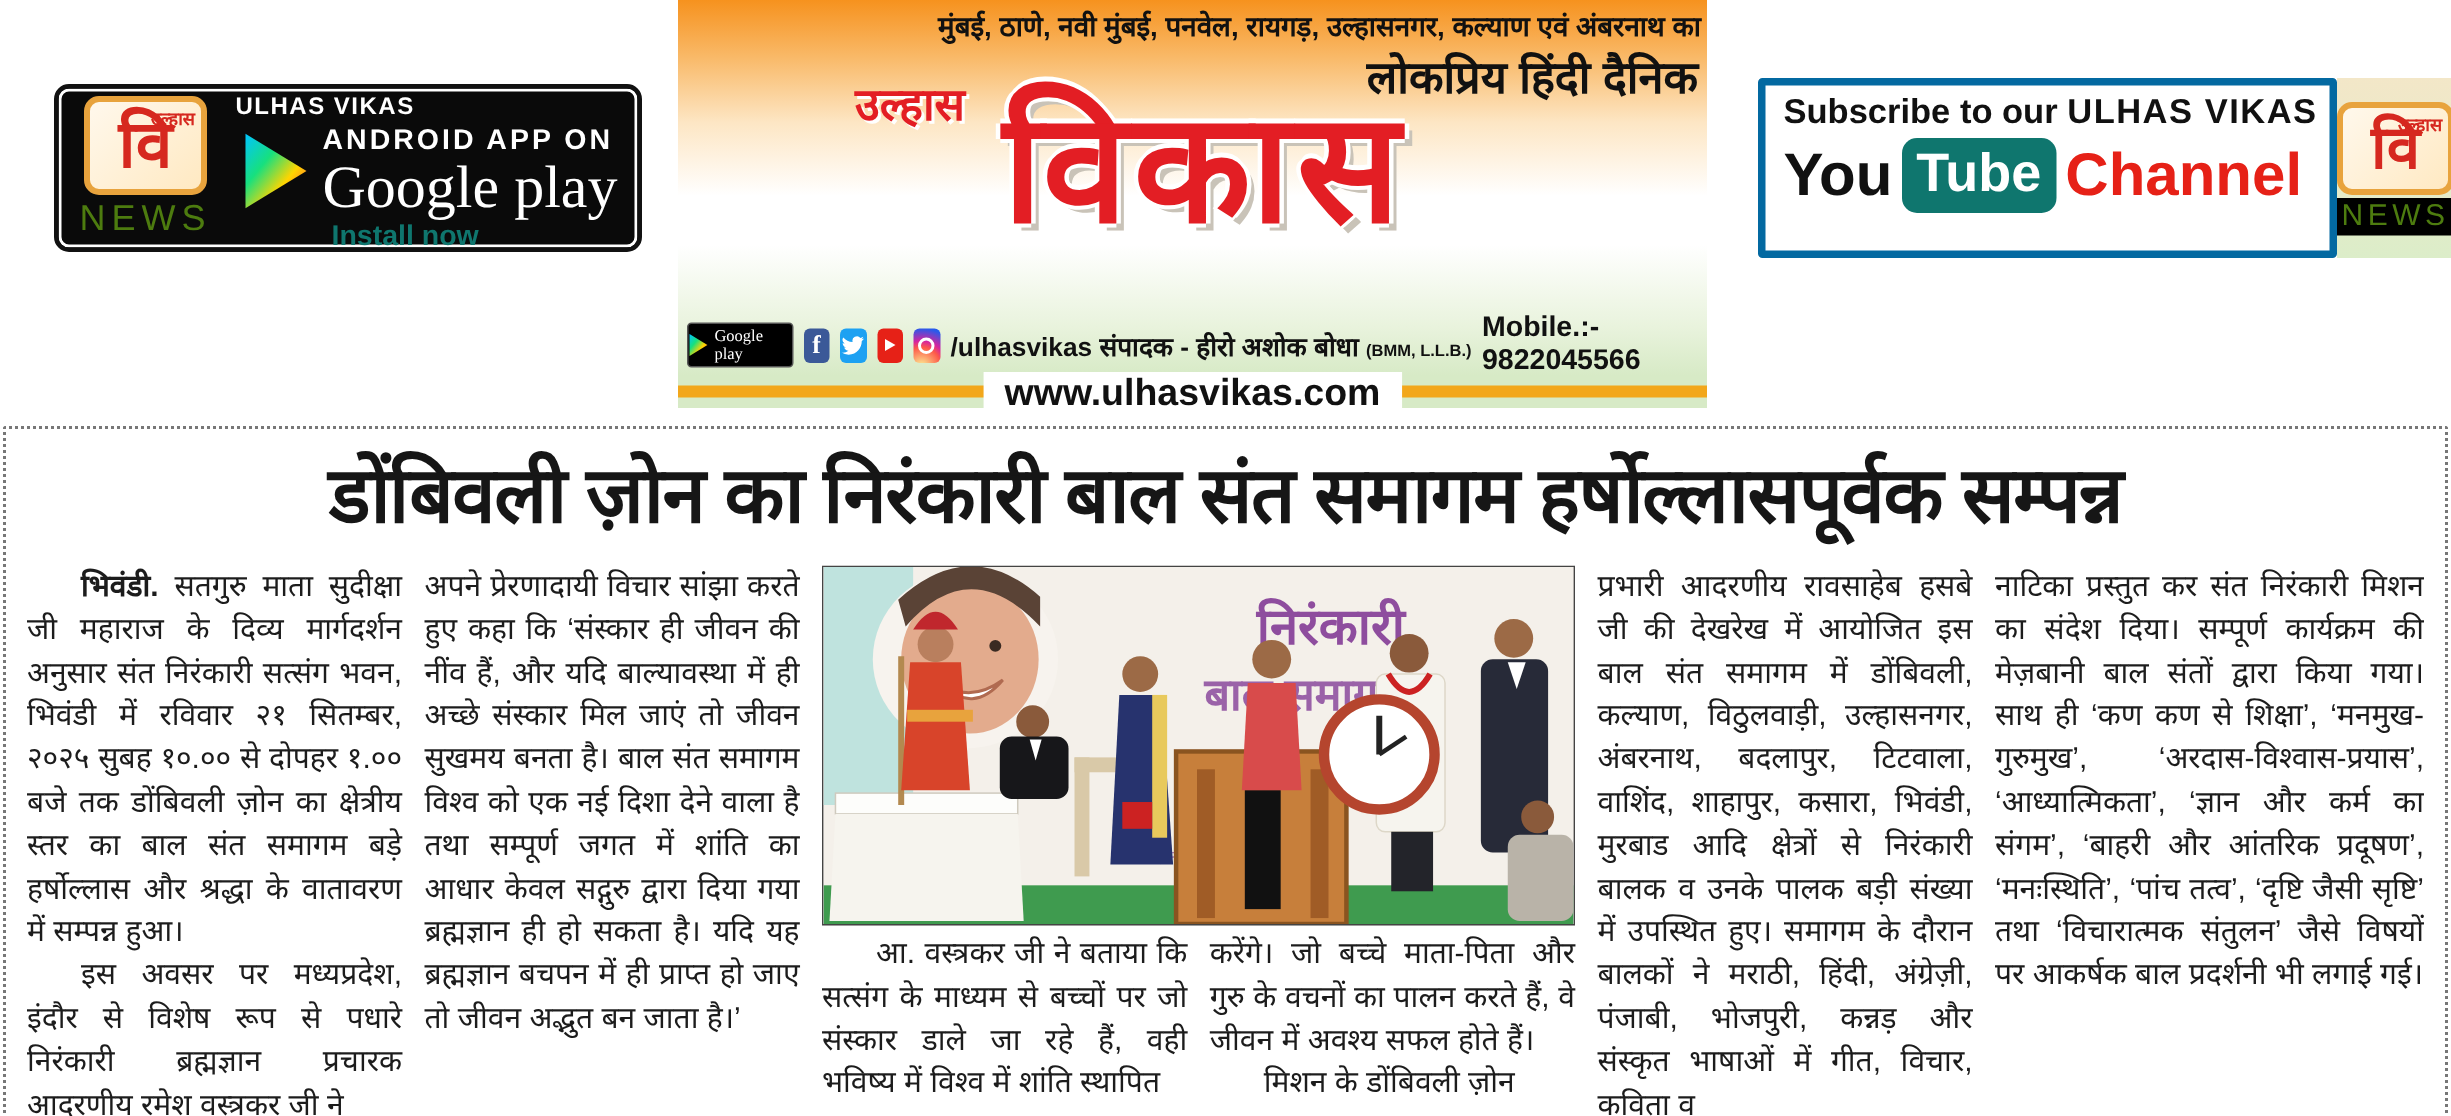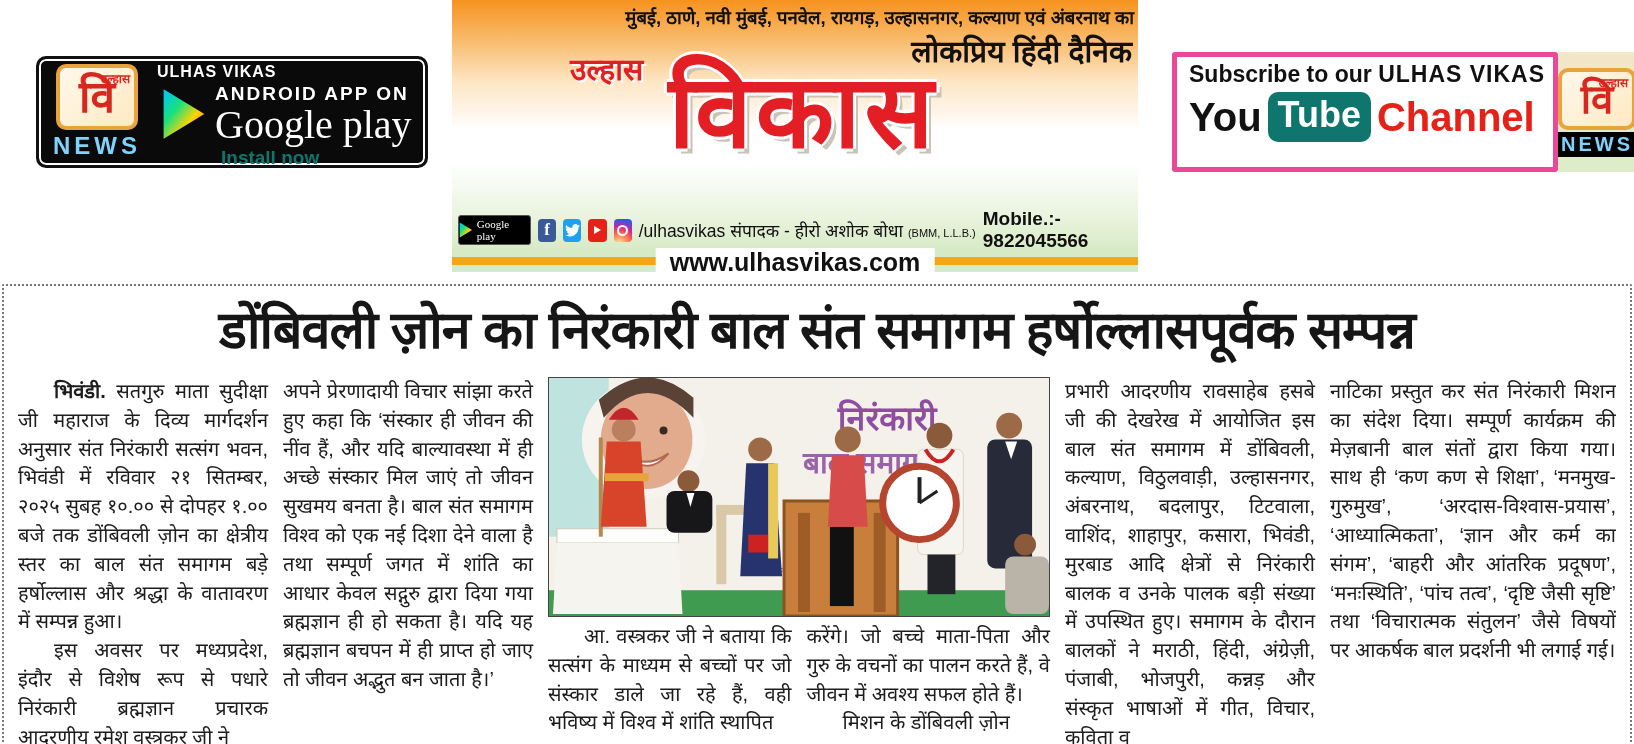--- a/index.html
+++ b/index.html
@@ -12,21 +12,21 @@
   
   .app-banner { position:absolute; left:36px; top:56px; width:392px; height:112px;
                 background:#0a0a0a; border-radius:10px; border:3px solid #111;
                 box-shadow:0 0 0 2px #fff inset; display:flex; cursor:pointer; }
   .app-logo-col { width:116px; display:flex; flex-direction:column; align-items:center; justify-content:center; }
   .vi-box { width:82px; height:66px; background:linear-gradient(135deg,#fff8ec,#ffe9c2);
             border:4px solid #e8a33d; border-radius:10px; position:relative;
             display:flex; align-items:center; justify-content:center; }
   .vi-letter { color:#d6281f; font-size:44px; font-weight:900; line-height:1; }
   .vi-small { position:absolute; top:2px; right:4px; color:#d6281f; font-size:12px; font-weight:bold; }
-  .news-label { color:#7dd3fc; font-size:24px; font-weight:700; letter-spacing:4px; margin-top:2px; }
+  .news-label { color:#4d7c0f; font-size:24px; font-weight:400; letter-spacing:4px; margin-top:2px; }
   .app-right { flex:1; position:relative; padding:4px 8px 4px 2px; }
   .app-brand { color:#fff; font-size:16px; font-weight:900; letter-spacing:1px; }
   .gp-row { display:flex; align-items:center; margin-top:2px; }
   .gp-tri { width:46px; height:52px; margin:0 8px 0 4px; }
   .gp-texts { color:#fff; }
   .gp-android { font-size:19px; font-weight:bold; letter-spacing:2px; }
   .gp-store { font-size:40px; font-weight:500; line-height:1; font-family:"Liberation Serif","DejaVu Serif",serif; }
   .gp-install { color:#0f766e; font-size:19px; font-weight:bold; margin:2px 0 0 64px; }
 
   
@@ -44,31 +44,31 @@
   .mini-gp { width:92px; height:30px; background:#000; border:1px solid #555; border-radius:3px;
              display:flex; align-items:center; justify-content:center; gap:4px; color:#fff; cursor:pointer; }
   .mini-gp svg { width:14px; height:16px; }
   .mini-gp span { font-size:11px; font-family:"Liberation Serif","DejaVu Serif",serif; }
   .soc { width:23px; height:23px; border-radius:4px; display:flex; align-items:center; justify-content:center; cursor:pointer; }
   .soc-fb { background:#3b5998; color:#fff; font-weight:900; font-size:17px; font-family:"Liberation Serif",serif; }
   .soc-tw { background:#1da1f2; }
   .soc-yt { background:#e62117; }
   .soc-ig { background:radial-gradient(circle at 30% 110%,#fdf497 0%,#fd5949 45%,#d6249f 60%,#285aeb 90%); position:relative; }
   .ig-lens { width:11px; height:11px; border:2px solid #fff; border-radius:50%; }
-  .mh-editor { font-size:17.5px; font-weight:normal; color:#111; white-space:nowrap;text-align:right; }
+  .mh-editor { font-size:17.5px; font-weight:bold; color:#111; white-space:nowrap;text-align:right; }
   .mh-editor .qual { font-size:11px; }
   .mh-mobile { margin-left:auto; font-size:19px; font-weight:bold; color:#111; }
   .mh-urlbar { position:absolute; left:0; right:0; bottom:0; height:24px; }
   .mh-urlbar .bar { position:absolute; left:0; right:0; top:9px; height:8px; background:#f2a71b; }
   .mh-url { position:absolute; left:50%; transform:translateX(-50%); top:0; background:#fff;
             padding:0 14px; font-size:25px; font-weight:bold; color:#111; cursor:pointer; }
 
   
   .yt-banner { position:absolute; left:1172px; top:52px; width:456px; height:120px; display:flex; cursor:pointer; }
-  .yt-box { flex:1; background:#fff; border:5px solid #ec4899; border-radius:3px; padding:4px 8px 4px 12px; }
+  .yt-box { flex:1; background:#fff; border:5px solid #0369a1; border-radius:3px; padding:4px 8px 4px 12px; }
   .yt-line1 { font-size:23px; font-weight:bold; color:#111; white-space:nowrap; }
   .yt-line1 .brand { font-weight:900; letter-spacing:1px; }
   .yt-line2 { display:flex; align-items:center; gap:6px; margin-top:4px; }
   .yt-you { font-size:40px; font-weight:900; color:#111; }
   .yt-tube { font-size:36px; font-weight:900; color:#fff; background:#0f766e; border-radius:10px; padding:2px 10px 6px; }
   .yt-channel { font-size:40px; font-weight:900; color:#e62117; }
   .yt-logo-col { width:96px; background:linear-gradient(180deg,#f3e7c8,#dcedc9); display:flex; flex-direction:column; align-items:center; justify-content:center; }
   .yt-logo-col .news-label { background:#000; width:100%; text-align:center; font-size:20px; letter-spacing:3px; padding:1px 0; }
 
   

